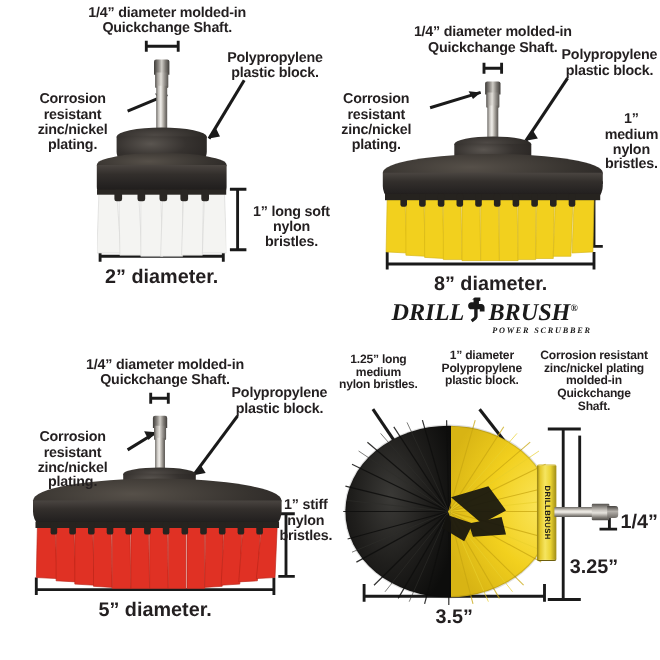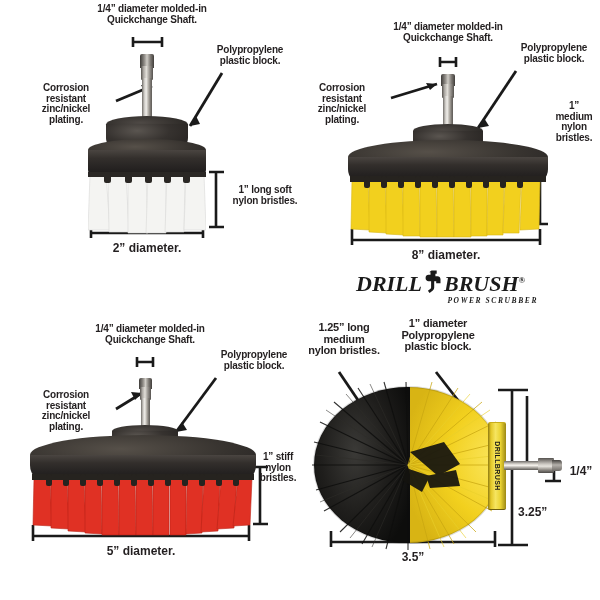--- a/index.html
+++ b/index.html
@@ -3,24 +3,24 @@
 <meta charset="utf-8">
 <style>
   html,body{margin:0;padding:0;background:#ffffff;}
   body{width:600px;height:600px;overflow:hidden;
        font-family:"Liberation Sans","DejaVu Sans",sans-serif;color:#231f20;}
   #stage{position:relative;width:600px;height:600px;background:#fff;}
 
   .lbl{position:absolute;text-align:center;line-height:1.06;
        font-weight:700;color:#231f20;letter-spacing:-0.2px;
        font-family:"Liberation Sans","DejaVu Sans",sans-serif;}
-  .lbl.s12{font-size:10px;}
+  .lbl.s12{font-size:13px;}
   .lbl.s11{font-size:11px;}
 
-  .dimtxt{position:absolute;font-weight:700;font-size:12px;color:#231f20;text-align:center;}
+  .dimtxt{position:absolute;font-weight:700;font-size:18px;color:#231f20;text-align:center;}
 
   svg.ink{position:absolute;left:0;top:0;width:600px;height:600px;pointer-events:none;}
 
   
   .brush{position:absolute;}
 
   .shaft{position:absolute;background:
       linear-gradient(to right,#6f6c68 0%,#c9c6c1 22%,#f0eeea 42%,#b9b5ae 62%,#7b7772 85%,#5d5a56 100%);
       border-radius:1px;}
   .shafthex{position:absolute;background:
@@ -423,18 +423,25 @@
     <div>medium</div>
     <div>nylon bristles.</div>
   </div>
 
   <div class="lbl s11" style="left:392px;top:318px;width:92px;">
     <div>1” diameter</div>
     <div>Polypropylene</div>
     <div>plastic block.</div>
   </div>
 
+  <div class="lbl s11" style="left:484px;top:318px;width:112px;">
+    <div>Corrosion resistant</div>
+    <div>zinc/nickel plating</div>
+    <div>molded-in</div>
+    <div>Quickchange</div>
+    <div>Shaft.</div>
+  </div>
 
   <div class="dimtxt" style="left:563px;top:464px;width:36px;text-align:center;">1/4”</div>
   <div class="dimtxt" style="left:518px;top:505px;width:54px;text-align:left;">3.25”</div>
   <div class="dimtxt" style="left:383px;top:550px;width:60px;">3.5”</div>
 
 </div>
 
 </body></html>

